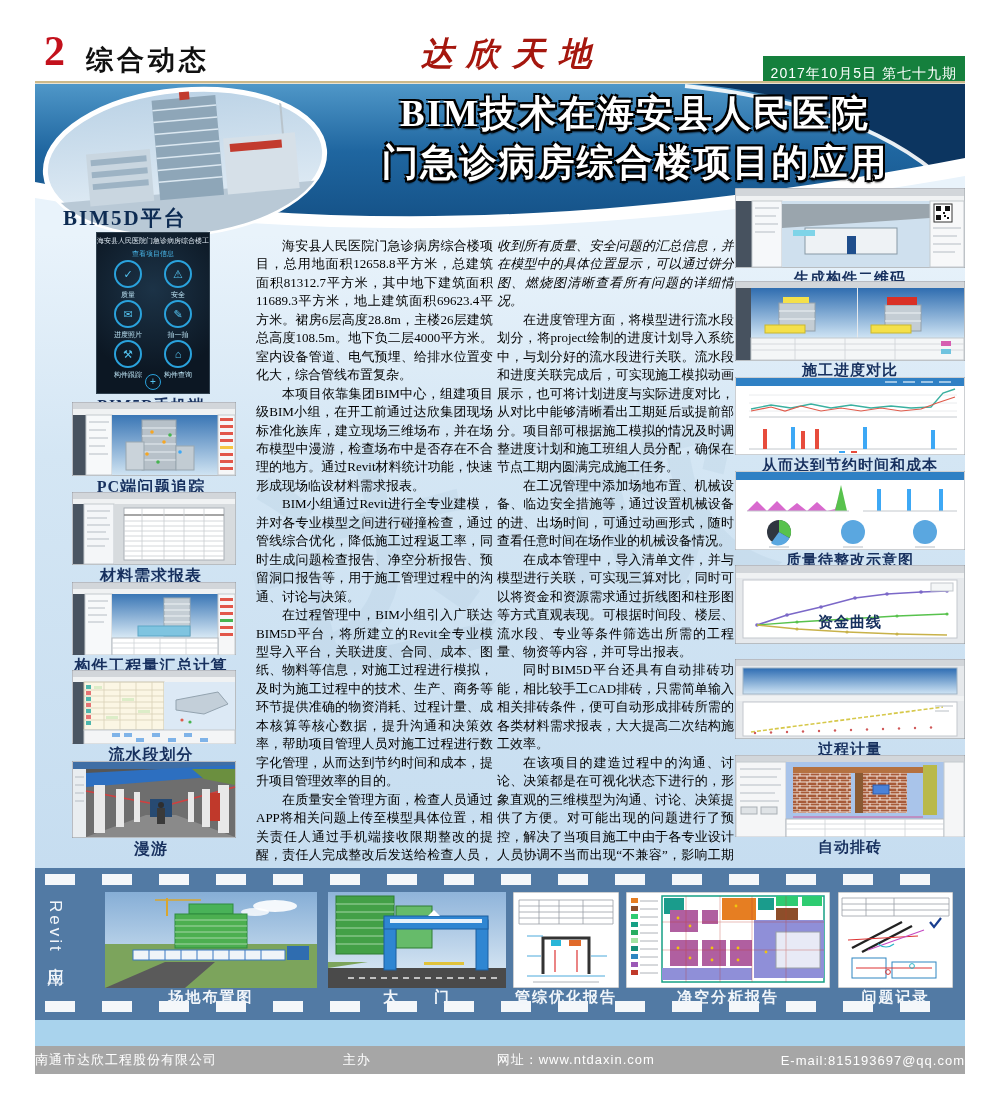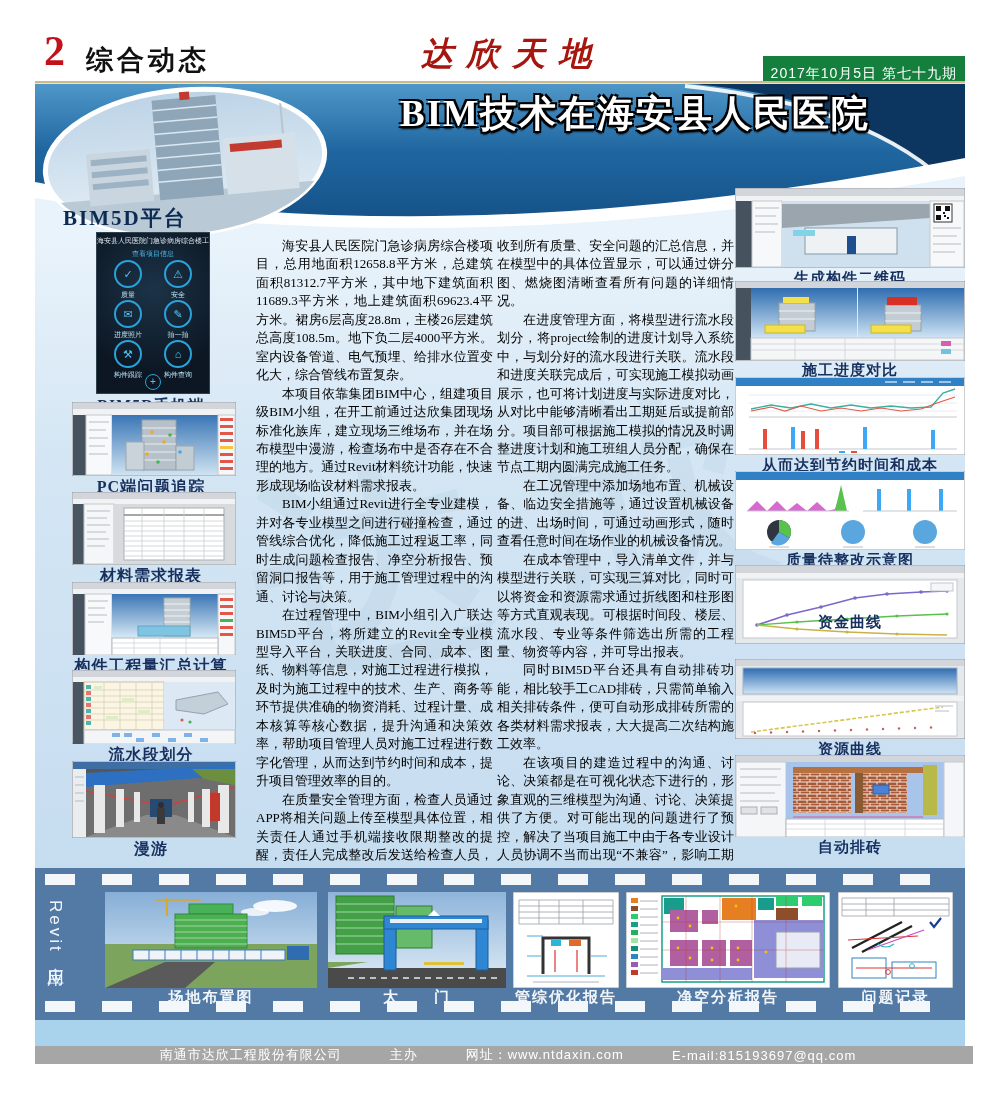--- a/index.html
+++ b/index.html
@@ -51,36 +51,36 @@
   .capL{left:63px;width:176px;font-size:16px;}
   .capR{left:735px;width:230px;font-size:15px;}
   .capB{top:988px;color:#f2f6fa;font-size:15px;font-weight:bold;letter-spacing:2px;text-align:center;}
 
   .thumb{position:absolute;display:block;}
 
   
   .col{position:absolute;top:237px;width:237px;height:624px;overflow:hidden;text-align:justify;
         color:#000000;font-size:13px;line-height:1.42;}
   .col p{margin:0;text-indent:2em;}
-  .col p.noind{text-indent:0;}
+  .col p.noind{text-indent:0;font-style:italic;}
   .col1{left:256px;} .col2{left:497px;}
 
   
   .film{left:35px;top:868px;width:930px;height:152px;background:#527aa4;}
   .sprocket{left:45px;width:910px;height:11px;
         background:repeating-linear-gradient(90deg,#f4f7fa 0 30px,rgba(0,0,0,0) 30px 57px);}
   .sp-top{top:874px;} .sp-bot{top:1001px;}
   .revit-label{left:44px;top:900px;height:100px;writing-mode:vertical-rl;color:#f2f6fa;
         font-size:17px;letter-spacing:3px;font-family:"Liberation Sans",sans-serif;}
 
   
   .lightband{left:35px;top:1020px;width:930px;height:26px;background:#a9d3ed;}
-  .footer{left:35px;top:1046px;width:930px;height:18px;background:#a6a6a6;color:#fff;
+  .footer{left:35px;top:1046px;width:930px;height:28px;background:#a6a6a6;color:#fff;
         font-family:"Liberation Sans",sans-serif;font-size:13px;display:flex;align-items:center;
-        justify-content:center;gap:48px;white-space:nowrap;padding-left:8px;}
+        justify-content:space-between;gap:48px;white-space:nowrap;}
   .footer span{letter-spacing:1px;}
 </style>
 </head>
 <body>
 
 <div class="page">
 
   <div class="abs hdr-num">2</div>
   <div class="abs hdr-section">综合动态</div>
   <div class="abs hdr-masthead">达欣天地</div>
@@ -127,20 +127,21 @@
         <rect x="56" y="92" width="56" height="6" fill="#9db3c4"></rect>
         <rect x="190" y="58" width="72" height="56" fill="#d6e0e8"></rect>
         <rect x="196" y="64" width="52" height="8" fill="#c23b2e"></rect>
         <rect x="150" y="8" width="10" height="8" fill="#c23b2e"></rect>
         <line x1="250" y1="20" x2="250" y2="58" stroke="#b9c4cc" stroke-width="2"></line>
       </g>
     </g>
   </svg>
   <div class="abs banner-title">
     <div>BIM技术在海安县人民医院</div>
+    <div>门急诊病房综合楼项目的应用</div>
   </div>
 
   <div class="abs bodybg"></div>
   <div class="abs watermark">达 欣</div>
 
   <div class="abs left-heading">BIM5D平台</div>
 
   <div class="phone abs">
     <div class="pt">海安县人民医院门急诊病房综合楼工程</div>
     <div class="pl">查看项目信息</div>
@@ -597,21 +598,21 @@
         <circle cx="148" cy="70" r="1.2"></circle>
       <circle cx="164" cy="69.5" r="1.2"></circle>
         <circle cx="180" cy="69" r="1.2"></circle>
         <circle cx="196" cy="68.5" r="1.2"></circle>
     </g>
     <g stroke="#b9bfc5" stroke-width="1">
         <line x1="200" y1="47" x2="218" y2="47"></line>
         <line x1="200" y1="52" x2="214" y2="52"></line>
       </g>
   </svg>
-  <div class="cap capR" style="top:740px;">资源曲线</div>
+  <div class="cap capR" style="top:740px;">过程计量</div>
 
   <svg class="thumb" style="left:735px;top:755px;" width="230" height="82" viewBox="0 0 230 82">
     <defs>
       <pattern id="brick" width="10" height="6" patternUnits="userSpaceOnUse">
         <rect width="10" height="6" fill="#a85a38"></rect>
         <line x1="0" y1="0" x2="10" y2="0" stroke="#f2e6dd" stroke-width="1"></line>
         <line x1="5" y1="0" x2="5" y2="3" stroke="#f2e6dd" stroke-width="1"></line>
         <line x1="0" y1="3" x2="10" y2="3" stroke="#f2e6dd" stroke-width="1"></line>
         <line x1="2" y1="3" x2="2" y2="6" stroke="#f2e6dd" stroke-width="1"></line>
       </pattern>

